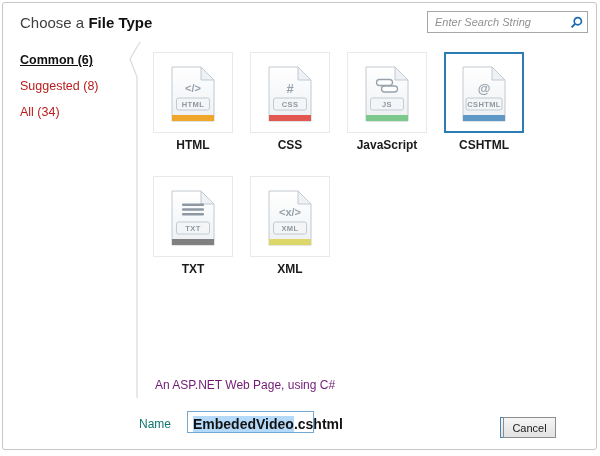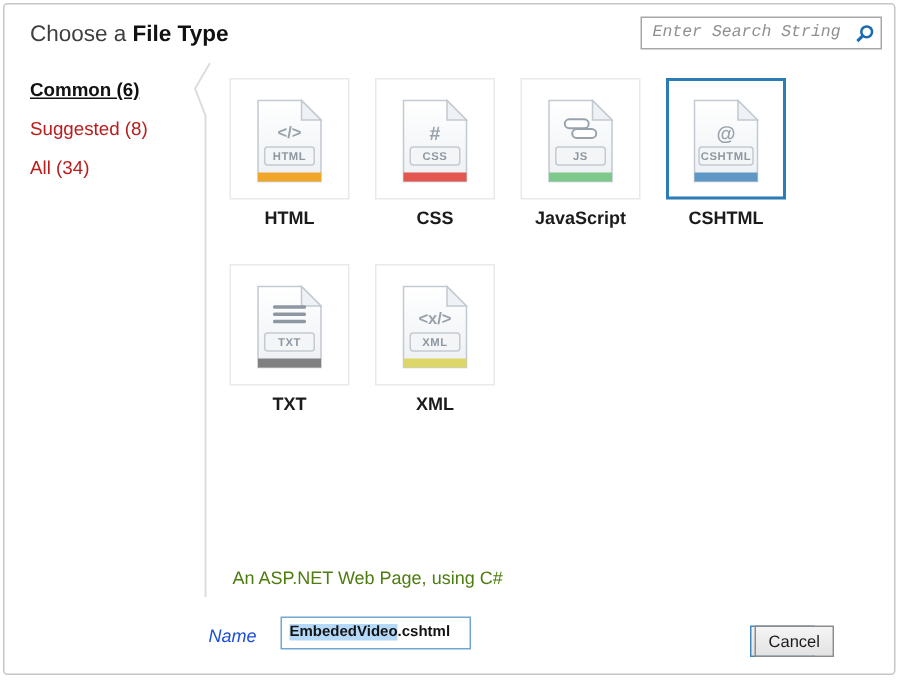--- a/index.html
+++ b/index.html
@@ -8,21 +8,21 @@
   .dialog { position: absolute; left: 2px; top: 2px; width: 595px; height: 448px;
     background: #fff; border: 1px solid #c6c6c6; border-radius: 3px; }
 
   .title { position: absolute; left: 17px; top: 11px; font-size: 15px; color: #3f3f3f; text-align: center; }
   .title b { color: #111; font-weight: 700; }
 
   .search { position: absolute; left: 424px; top: 8px; width: 161px; height: 22px;
     border: 1px solid #a7a7a7; background: #fff; }
   .search input { position: absolute; left: 0; top: 0; width: 140px; height: 20px;
     border: none; outline: none; padding: 2px 0 2px 7px;
-    font-family: Liberation Mono, monospace; font-size: 11px; color: #333; }
+    font-family: Liberation Sans, sans-serif; font-size: 11px; color: #333; }
   .search input::placeholder { font-style: italic; color: #909090; }
   .search svg { position: absolute; right: 4px; top: 4px; }
 
   .sidebar { position: absolute; left: 17px; top: 50px; }
   .side-item { font-size: 12.5px; color: #b91c1c; margin-bottom: 12px; cursor: pointer; }
   .side-item.selected { font-weight: 700; color: #111; text-decoration: underline; }
 
   .divider { position: absolute; left: 123px; top: 36px; }
 
   .grid { position: absolute; left: 150px; top: 49px;
@@ -31,25 +31,25 @@
   .tile { width: 80px; height: 81px; border: 1px solid #e9e9e9; background: #fff;
     display: flex; justify-content: center; align-items: flex-start;
     padding-top: 13px; cursor: pointer; }
   .tile.selected { border-width: 2px; padding-top: 12px; }
   .tile-label { margin-top: 5px; text-align: center; font-size: 12px;
     font-weight: 600; color: #1b1b1b; }
   .glyph { font-size: 11px; font-weight: 700; fill: #97a2ac; }
   .glyph.big { font-size: 13px; }
   .badge-text { font-size: 7.5px; font-weight: 700; fill: #8e98a2; letter-spacing: .4px; }
 
-  .desc { position: absolute; left: 152px; top: 375px; font-size: 12px; color: #4d7c0f; }
+  .desc { position: absolute; left: 152px; top: 375px; font-size: 12px; color: #701a75; }
 
-  .name-label { position: absolute; left: 136px; top: 414px; font-size: 12px; color: #1d4ed8; font-style: italic; }
+  .name-label { position: absolute; left: 136px; top: 414px; font-size: 12px; color: #0f766e; }
   .name-input { position: absolute; left: 184px; top: 408px; width: 127px; height: 22px;
-    border: 1px solid #71a7d1; background: #fff; font-size: 10px; font-weight: 600;
+    border: 1px solid #71a7d1; background: #fff; font-size: 14px; font-weight: 600;
     color: #131313; padding: 4px 0 0 5px; cursor: text; white-space: nowrap; }
   .name-input .sel { background: #b5d9f8; }
 
   .btn { position: absolute; top: 414px; height: 21px; font-family: "Liberation Sans", sans-serif;
     font-size: 11px; color: #1a1a1a; background: linear-gradient(#f5f5f5, #e2e2e2);
     cursor: pointer; border-radius: 0; }
   .btn.ok { left: 450px; width: 43px; border: 1px solid #3f86c0; margin-left: 47px; }
   .btn.cancel { left: 500px; width: 53px; border: 1px solid #8c8c8c; }
 </style>
 </head>

